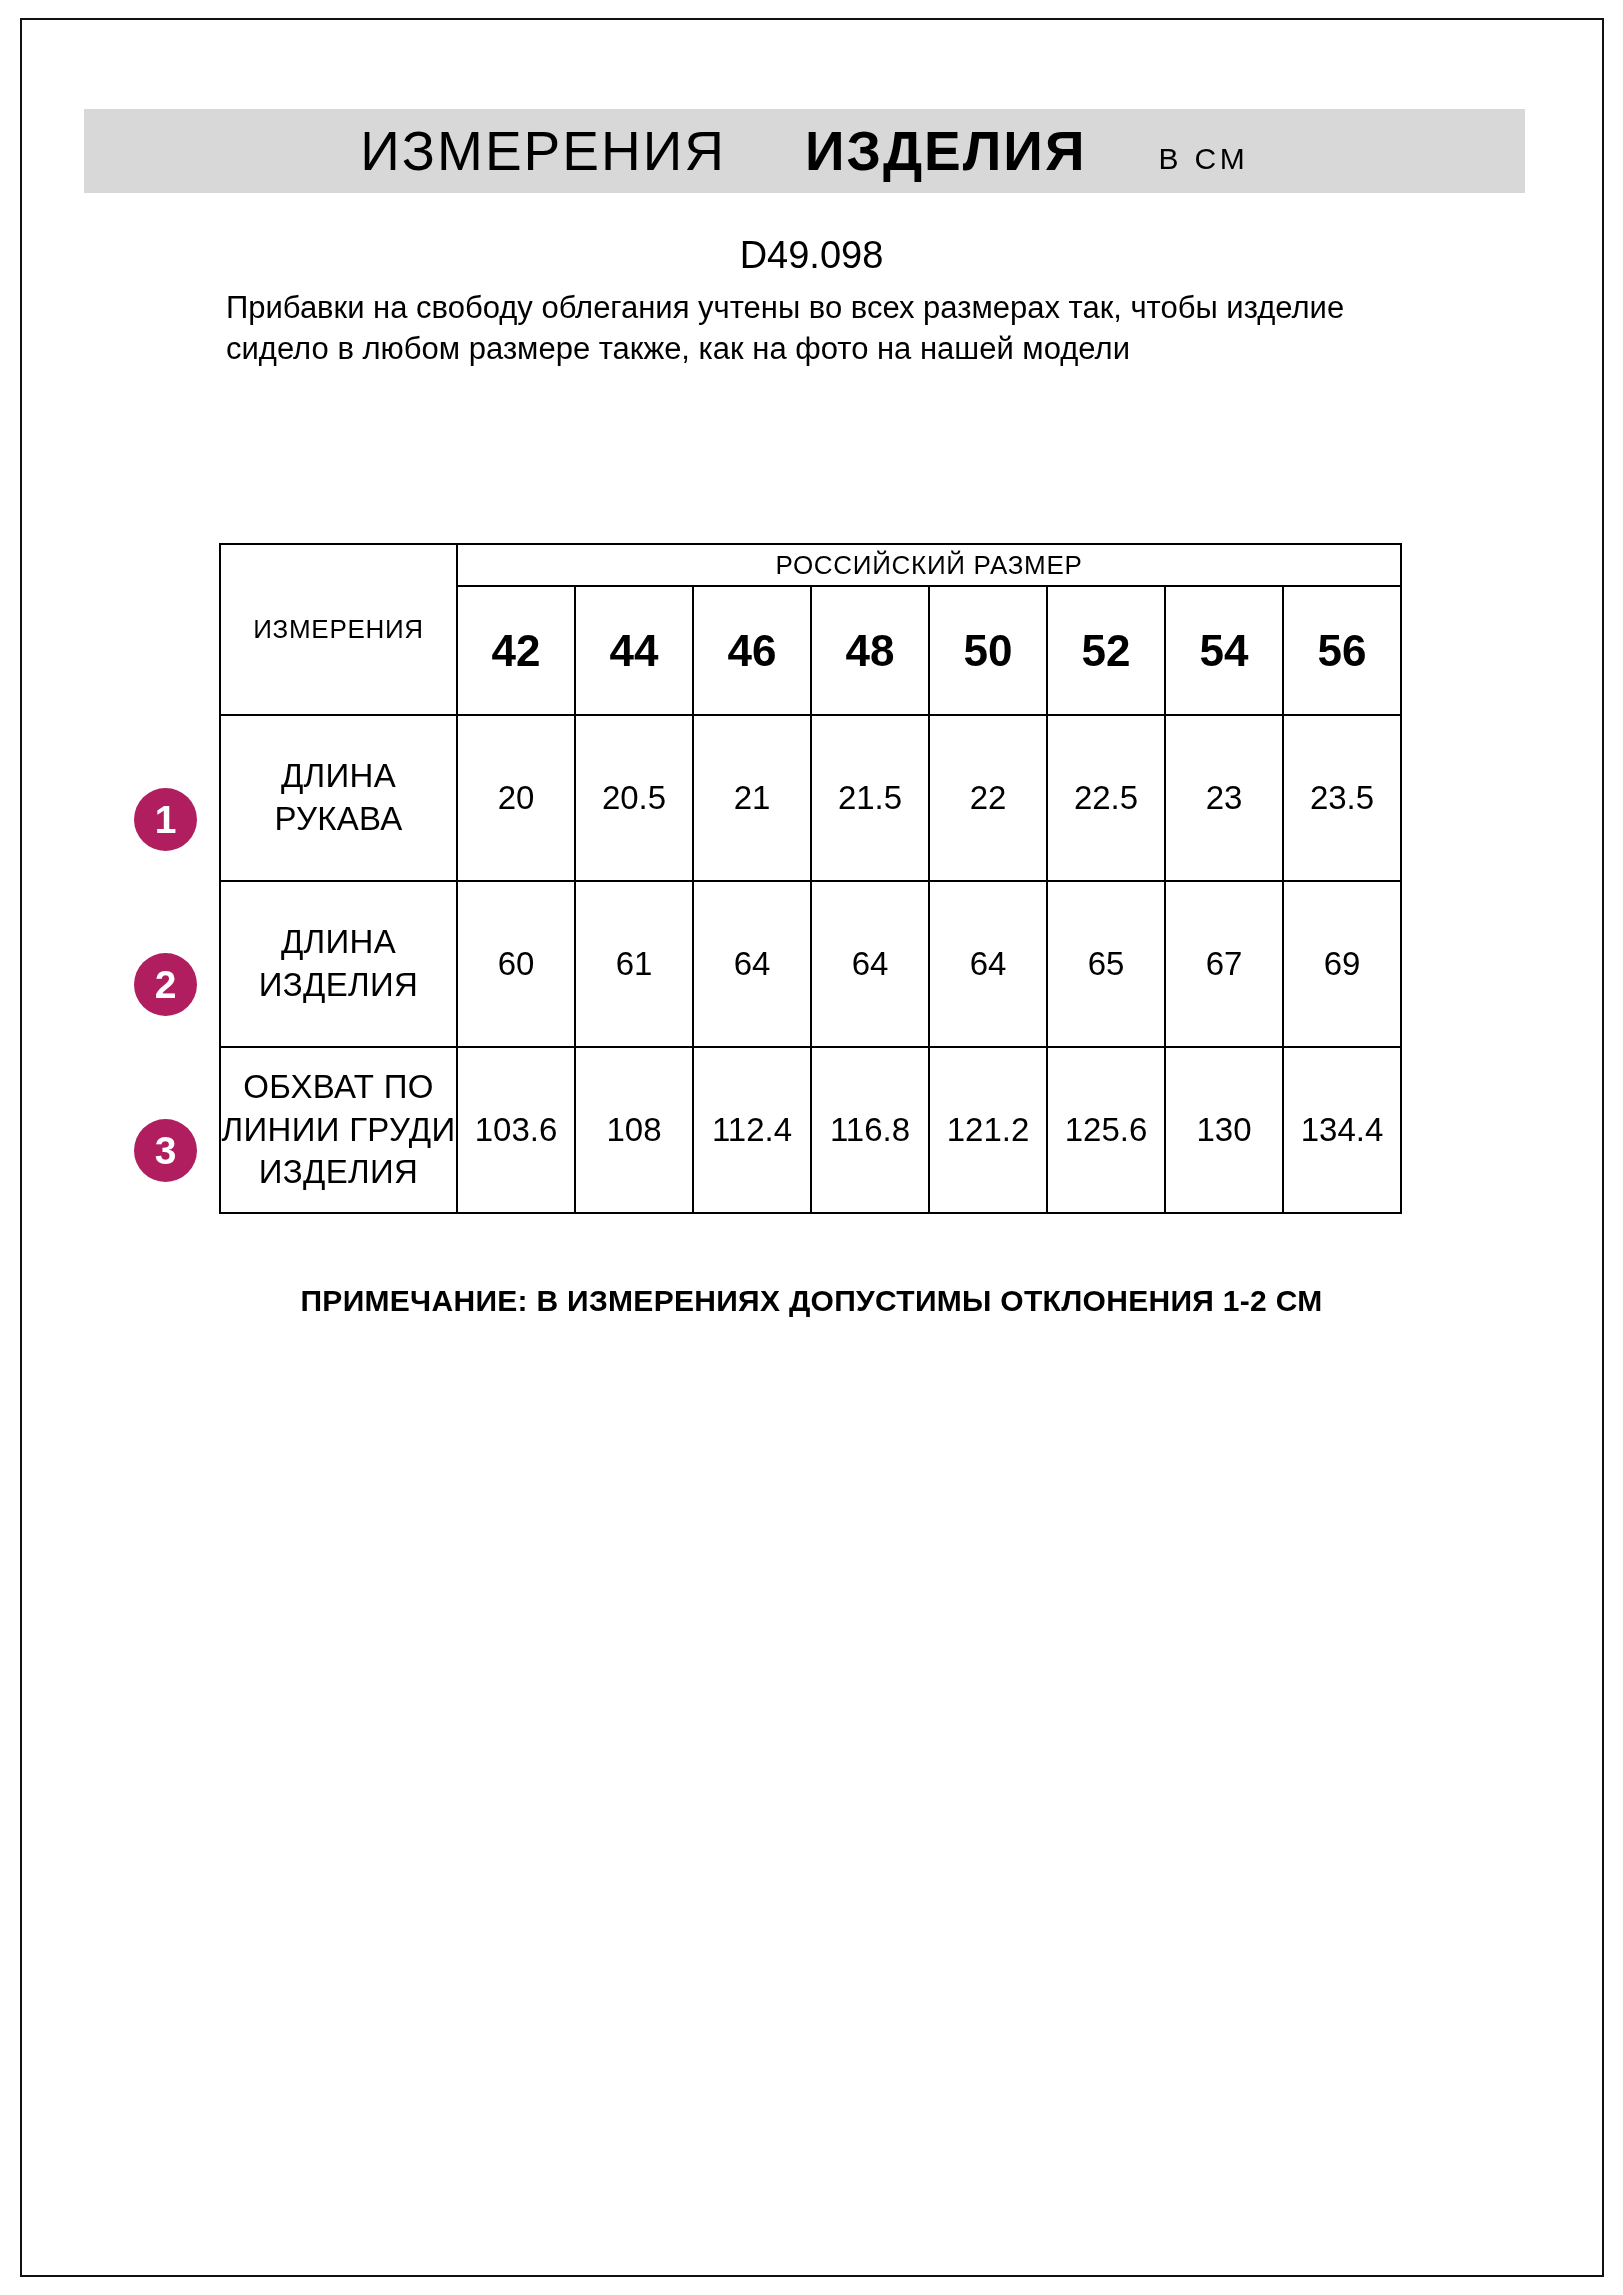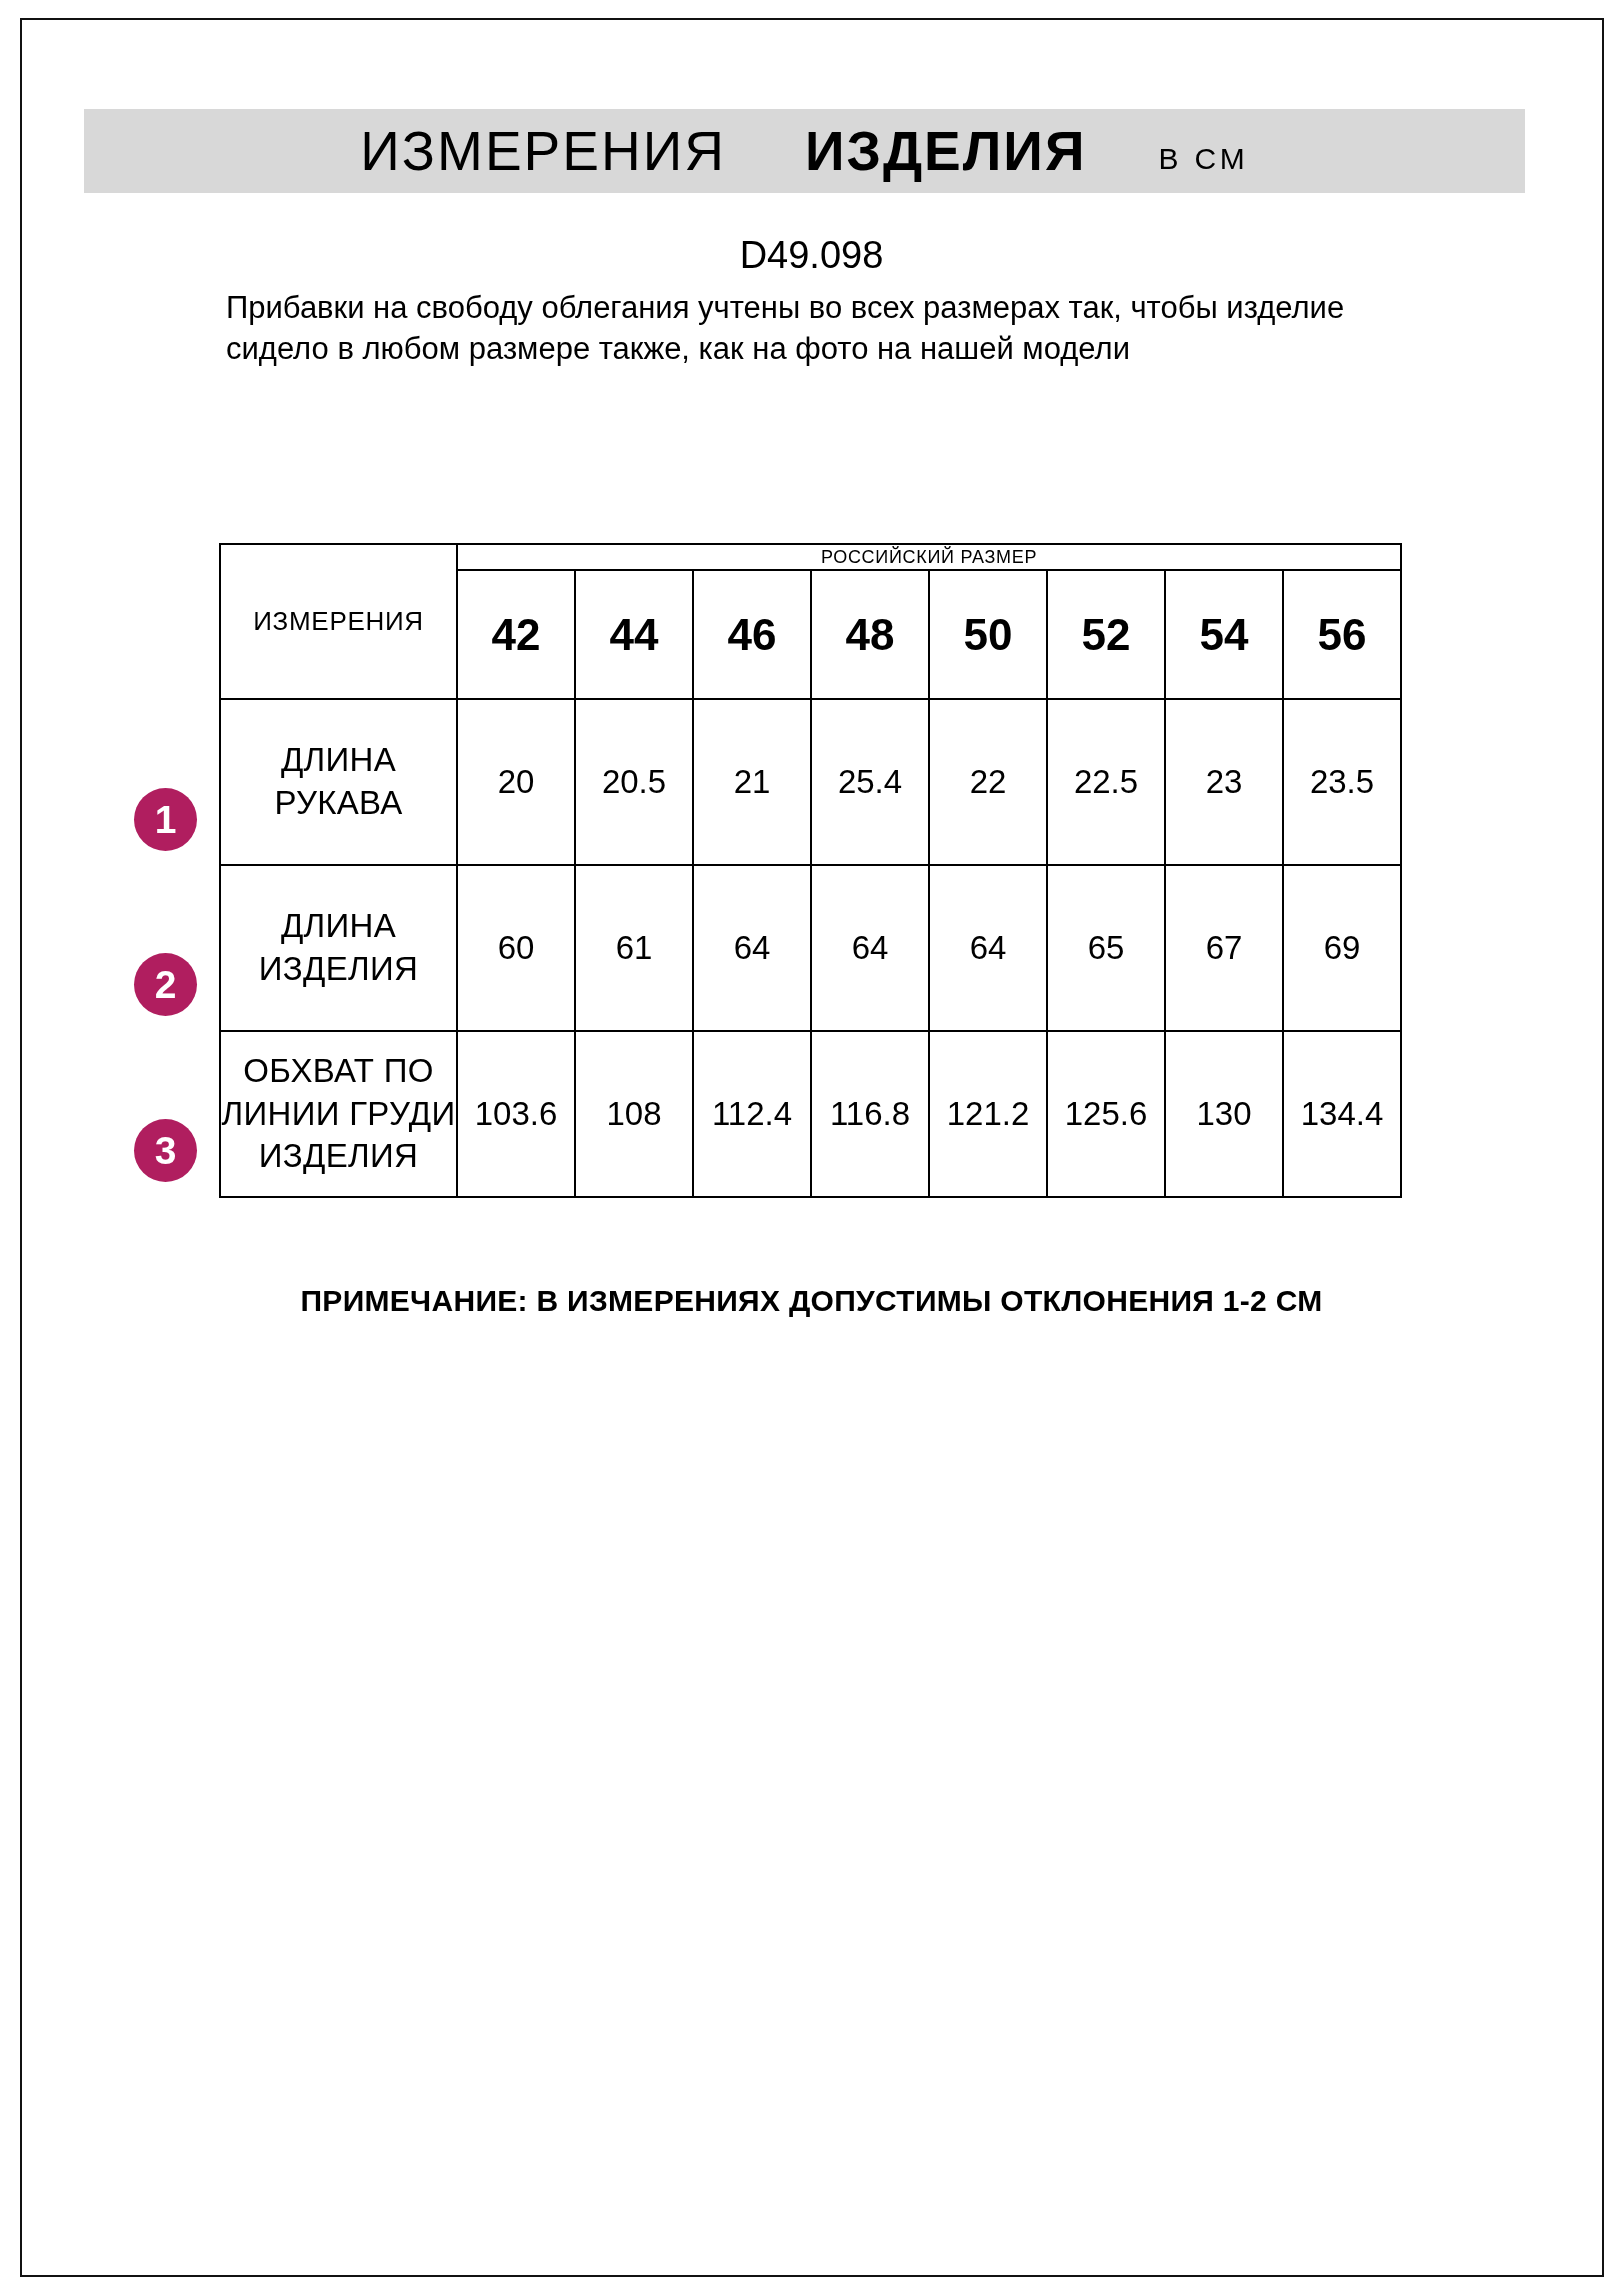--- a/index.html
+++ b/index.html
@@ -86,22 +86,22 @@
     border: 2px solid #000;
     text-align: center;
     vertical-align: middle;
     padding: 0;
   }
   td.corner {
     font-size: 26px;
     letter-spacing: 0.7px;
   }
   td.size-span {
-    height: 26px;
-    font-size: 18px;
+    height: 42px;
+    font-size: 26px;
     letter-spacing: 0.7px;
   }
   tr.sizes-row td {
     height: 129px;
     font-size: 44px;
     font-weight: 700;
   }
   tr.data-row td {
     height: 166px;
     font-size: 33px;
@@ -181,21 +181,21 @@
     <td>50</td>
     <td>52</td>
     <td>54</td>
     <td>56</td>
   </tr>
   <tr class="data-row">
     <td class="row-label">ДЛИНА РУКАВА</td>
     <td class="val">20</td>
     <td class="val">20.5</td>
     <td class="val">21</td>
-    <td class="val">25.4</td>
+    <td class="val">21.5</td>
     <td class="val">22</td>
     <td class="val">22.5</td>
     <td class="val">23</td>
     <td class="val">23.5</td>
   </tr>
   <tr class="data-row">
     <td class="row-label">ДЛИНА
 ИЗДЕЛИЯ</td>
     <td class="val">60</td>
     <td class="val">61</td>

